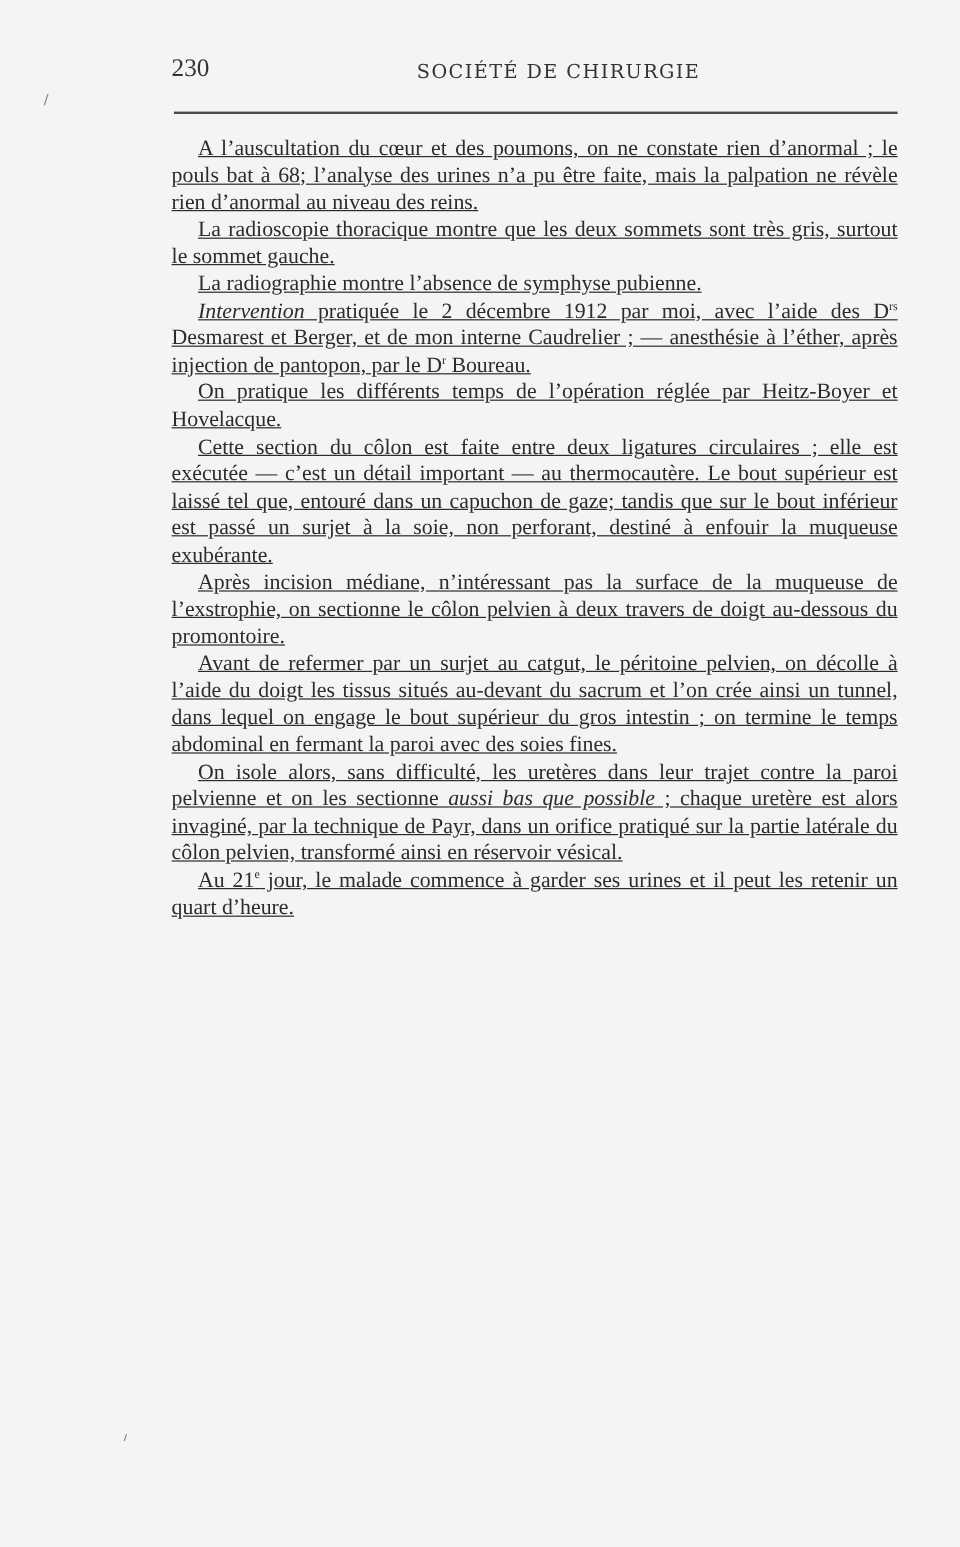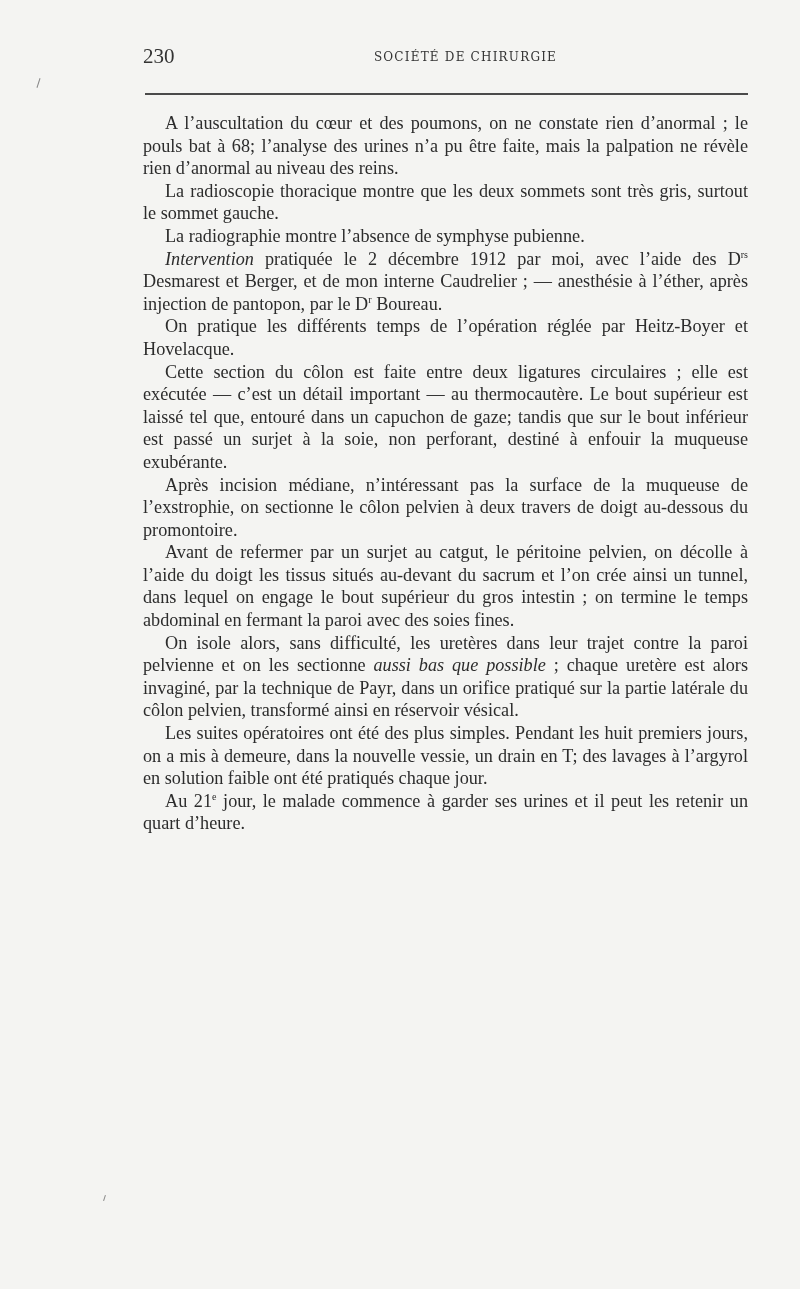--- a/index.html
+++ b/index.html
@@ -15,34 +15,34 @@
     position: absolute; left: 143px; top: 44px; width: 605px; height: 30px;
   }
   .page-number {
     position: absolute; left: 0; top: 0;
     font-family: "Liberation Serif", serif;
     font-size: 21px; color: #333;
   }
   .running-head {
     position: absolute; left: 0; right: 0; top: 6px; text-align: center;
     font-family: "DejaVu Serif", serif;
-    font-size: 12px; letter-spacing: 1.2px; color: #333;
+    font-size: 16px; letter-spacing: 1.2px; color: #333;
     padding-left: 40px;
   }
   .header-rule {
     position: absolute; left: 145px; top: 93px; width: 603px; height: 2px;
     background: #4a4a4a;
   }
   .body-text {
     position: absolute; left: 143px; top: 112px; width: 605px;
     font-family: "Liberation Serif", serif;
     font-size: 18.2px; line-height: 22.6px;
     text-align: justify; color: #2c2c2c;
   }
-  .para { margin: 0; text-indent: 22px; }
+  .para { margin: 0; text-indent: 22px; text-decoration: underline; }
   .ital { font-style: italic; margin-top: 36px; }
   sup { font-size: 10px; line-height: 0; vertical-align: 7px; }
   .mark {
     position: absolute; width: 1px; height: 10px; background: #888;
     transform: rotate(18deg);
   }
 </style>
 </head>
 <body>
 
@@ -55,18 +55,17 @@
 <div class="body-text">
   <p class="para"><span>A l’auscultation du cœur et des poumons, on ne constate rien d’anormal ; le pouls bat à 68; l’analyse des urines n’a pu être faite, mais la palpation ne révèle rien d’anormal au niveau des reins.</span></p>
   <p class="para"><span>La radioscopie thoracique montre que les deux sommets sont très gris, surtout le sommet gauche.</span></p>
   <p class="para"><span>La radiographie montre l’absence de symphyse pubienne.</span></p>
   <p class="para"><span class="ital">Intervention</span><span> pratiquée le 2 décembre 1912 par moi, avec l’aide des D</span><sup>rs</sup><span> Desmarest et Berger, et de mon interne Caudrelier ; — anesthésie à l’éther, après injection de pantopon, par le D</span><sup>r</sup><span> Boureau.</span></p>
   <p class="para"><span>On pratique les différents temps de l’opération réglée par Heitz-Boyer et Hovelacque.</span></p>
   <p class="para"><span>Cette section du côlon est faite entre deux ligatures circulaires ; elle est exécutée — c’est un détail important — au thermocautère. Le bout supérieur est laissé tel que, entouré dans un capuchon de gaze; tandis que sur le bout inférieur est passé un surjet à la soie, non perforant, destiné à enfouir la muqueuse exubérante.</span></p>
   <p class="para"><span>Après incision médiane, n’intéressant pas la surface de la muqueuse de l’exstrophie, on sectionne le côlon pelvien à deux travers de doigt au-dessous du promontoire.</span></p>
   <p class="para"><span>Avant de refermer par un surjet au catgut, le péritoine pelvien, on décolle à l’aide du doigt les tissus situés au-devant du sacrum et l’on crée ainsi un tunnel, dans lequel on engage le bout supérieur du gros intestin ; on termine le temps abdominal en fermant la paroi avec des soies fines.</span></p>
   <p class="para"><span>On isole alors, sans difficulté, les uretères dans leur trajet contre la paroi pelvienne et on les sectionne </span><span class="ital">aussi bas que possible</span><span> ; chaque uretère est alors invaginé, par la technique de Payr, dans un orifice pratiqué sur la partie latérale du côlon pelvien, transformé ainsi en réservoir vésical.</span></p>
-  <p class="para"><span>Les suites opératoires ont été des plus simples. Pendant les huit premiers jours, on a mis à demeure, dans la nouvelle vessie, un drain en T; des lavages à l’argyrol en solution faible ont été pratiqués chaque jour.</span></p>
   <p class="para"><span>Au 21</span><sup>e</sup><span> jour, le malade commence à garder ses urines et il peut les retenir un quart d’heure.</span></p>
 </div>
 
 <div class="mark" style="left:38px; top:78px;"></div>
 <div class="mark" style="left:104px; top:1195px; height:6px;"></div>
 
 </body></html>

